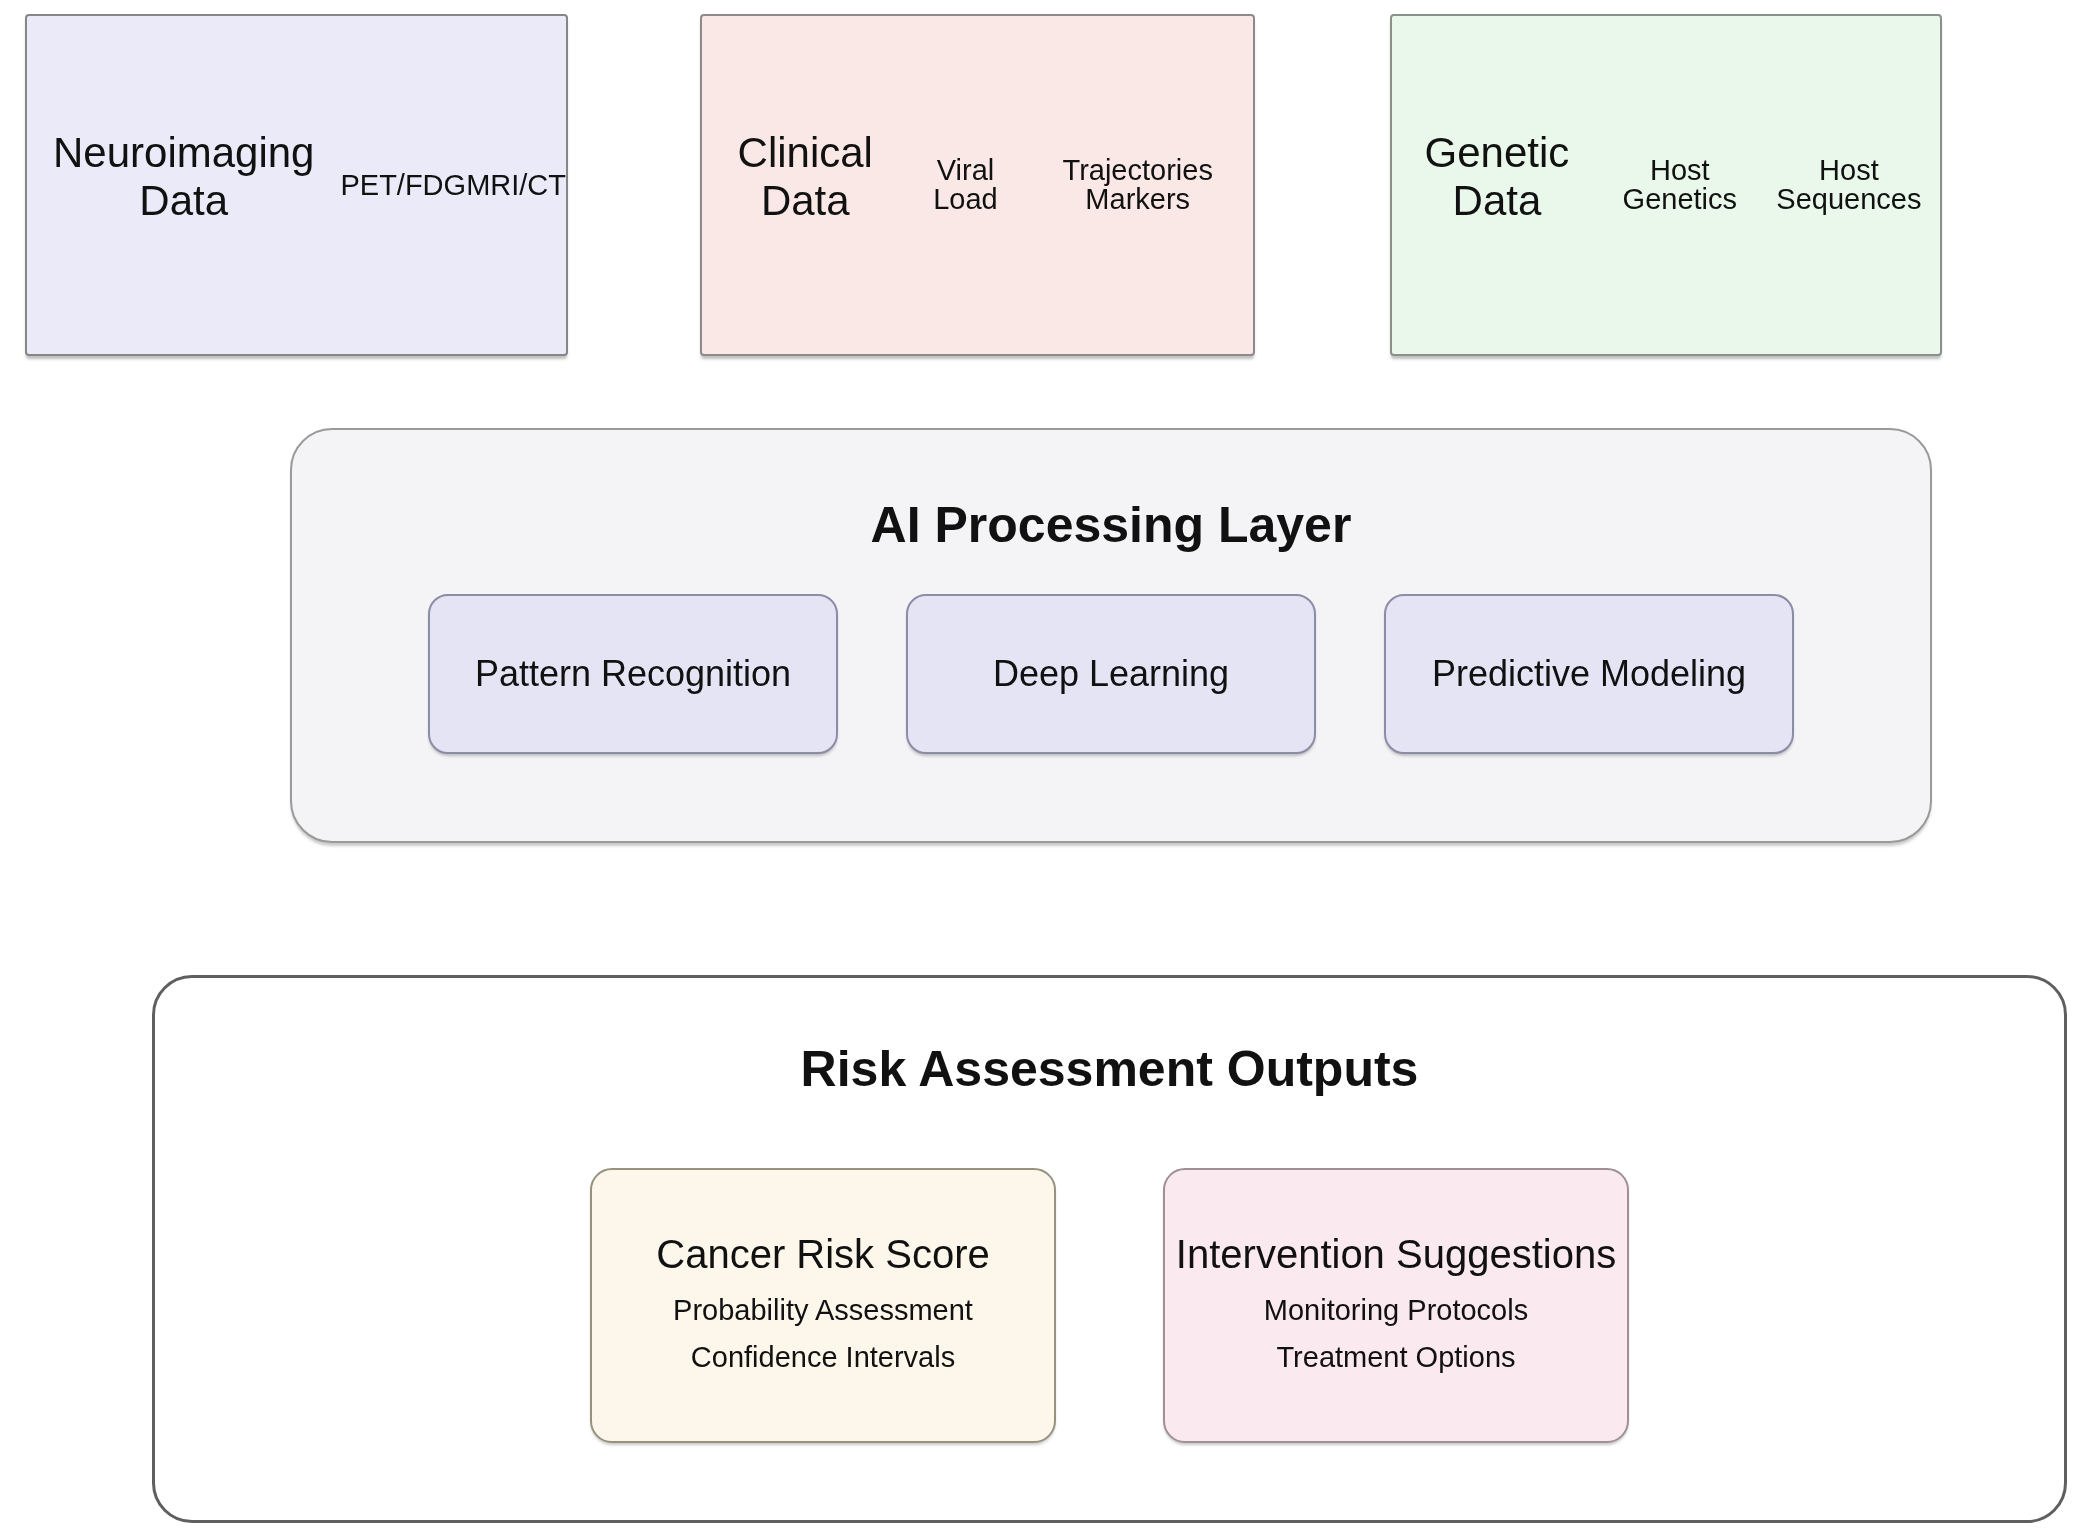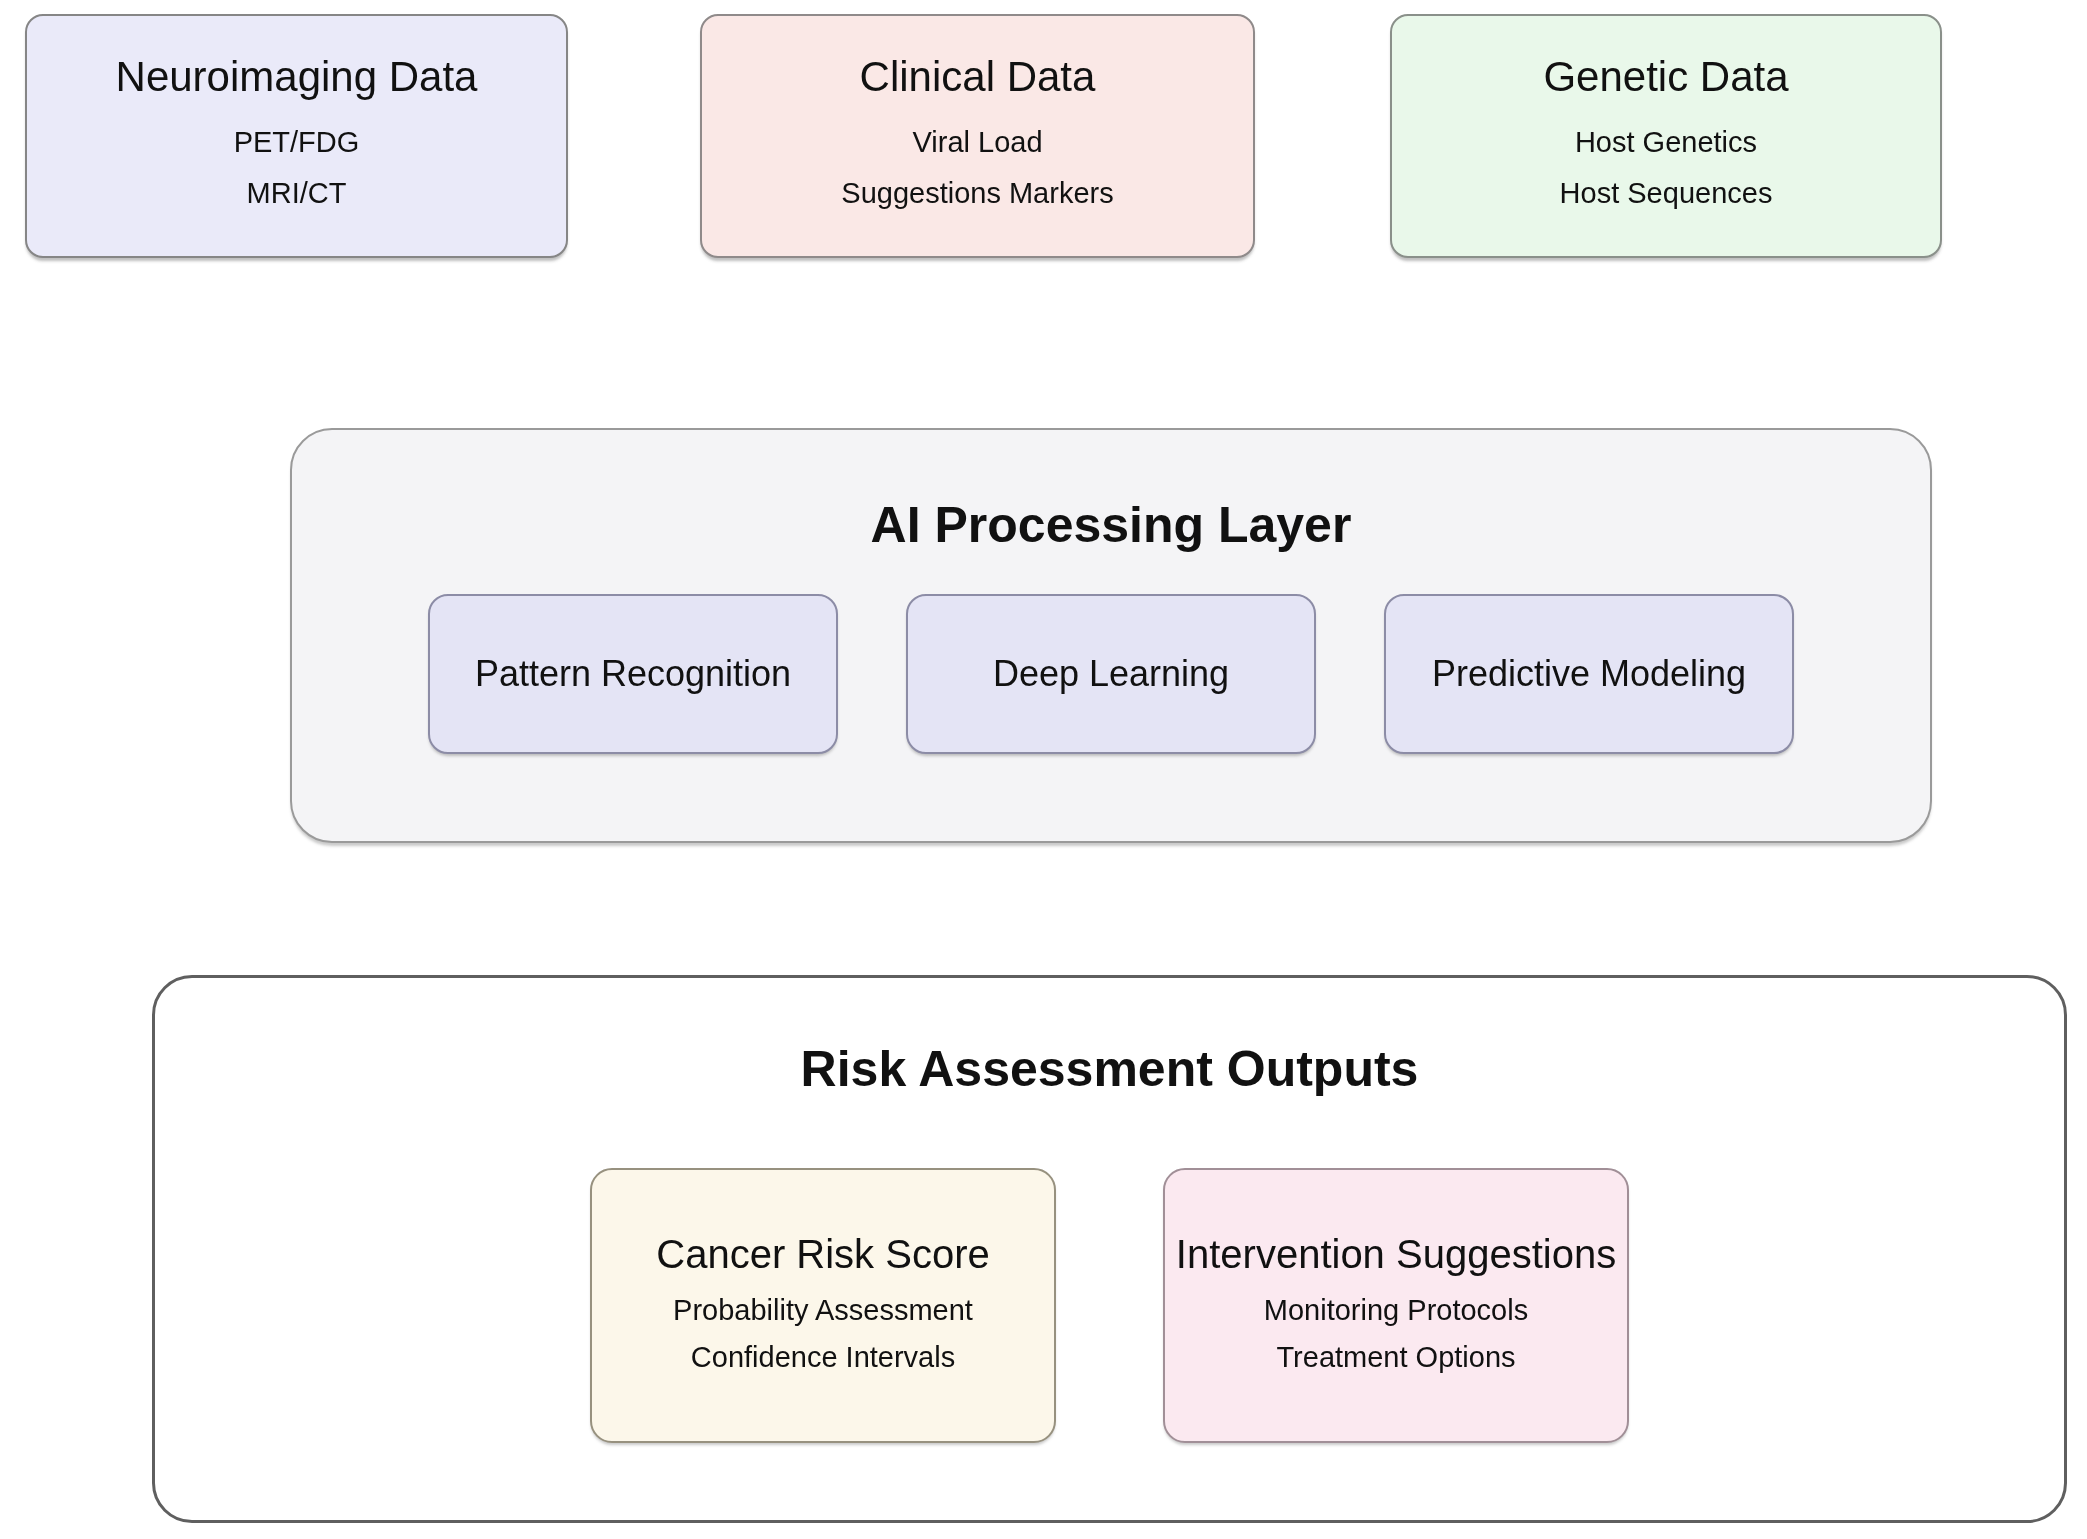--- a/index.html
+++ b/index.html
@@ -18,24 +18,23 @@
   }
   .card, .panel, .module-box {
     box-sizing: border-box;
     border: 2px solid #888888;
     background: #ffffff;
   }
   
   .input-card {
     position: absolute;
     top: 14px;
-    height: 244px;
-    border-radius: 18px;
+    height: 342px;
+    border-radius: 4px;
     display: flex;
-    flex-direction: column;
     align-items: center;
     justify-content: center;
     box-shadow: 0 4px 3px -1px rgba(110,110,110,0.45);
   }
   .input-card-1 { left: 25px;   width: 543px; }
   .input-card-2 { left: 700px;  width: 555px; }
   .input-card-3 { left: 1390px; width: 552px; }
   .card-title {
     font-size: 42px;
     line-height: 1.15;
@@ -127,21 +126,21 @@
 
   <div class="card input-card input-card-1" style="background-color: rgb(234, 234, 249); border-color: rgb(134, 134, 134);">
     <div class="card-title">Neuroimaging Data</div>
     <div class="card-sub">PET/FDG</div>
     <div class="card-sub">MRI/CT</div>
   </div>
 
   <div class="card input-card input-card-2" style="background-color: rgb(250, 232, 230); border-color: rgb(143, 138, 138);">
     <div class="card-title">Clinical Data</div>
     <div class="card-sub">Viral Load</div>
-    <div class="card-sub">Suggestions Markers</div>
+    <div class="card-sub">Trajectories Markers</div>
   </div>
 
   <div class="card input-card input-card-3" style="background-color: rgb(233, 248, 234); border-color: rgb(138, 144, 138);">
     <div class="card-title">Genetic Data</div>
     <div class="card-sub">Host Genetics</div>
     <div class="card-sub">Host Sequences</div>
   </div>
 
   <div class="panel ai-panel" style="background-color: rgb(244, 244, 246); border-color: rgb(154, 154, 154);">
     <div class="section-title">AI Processing Layer</div>

